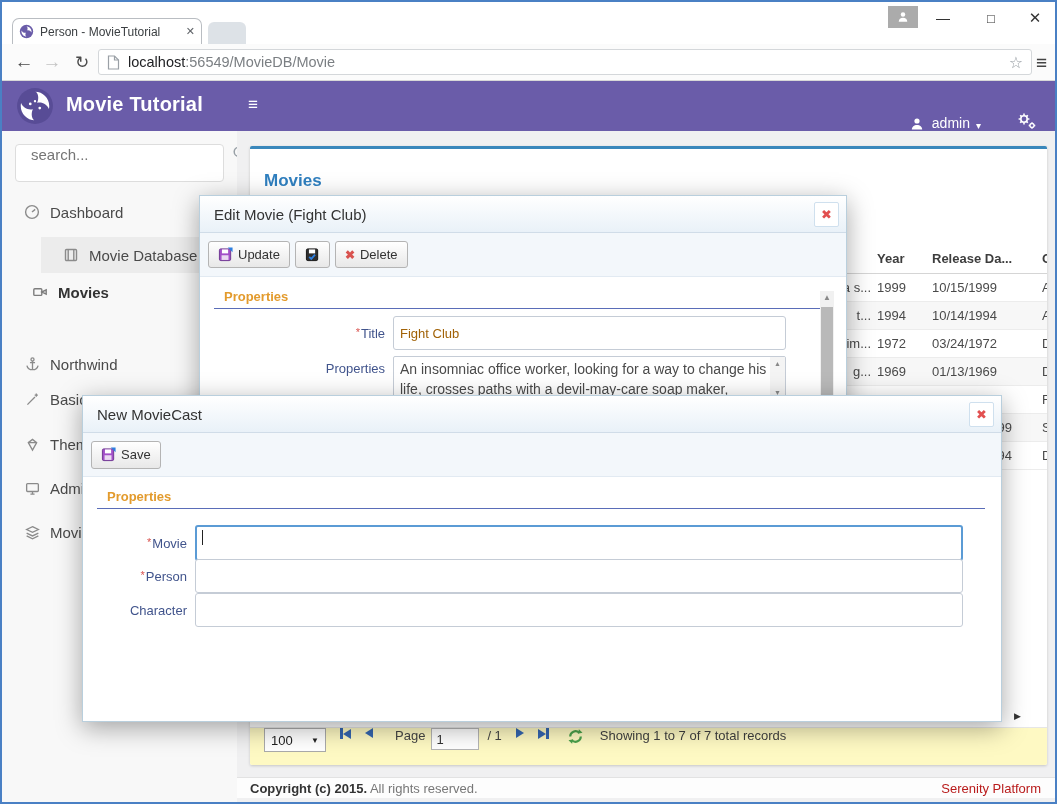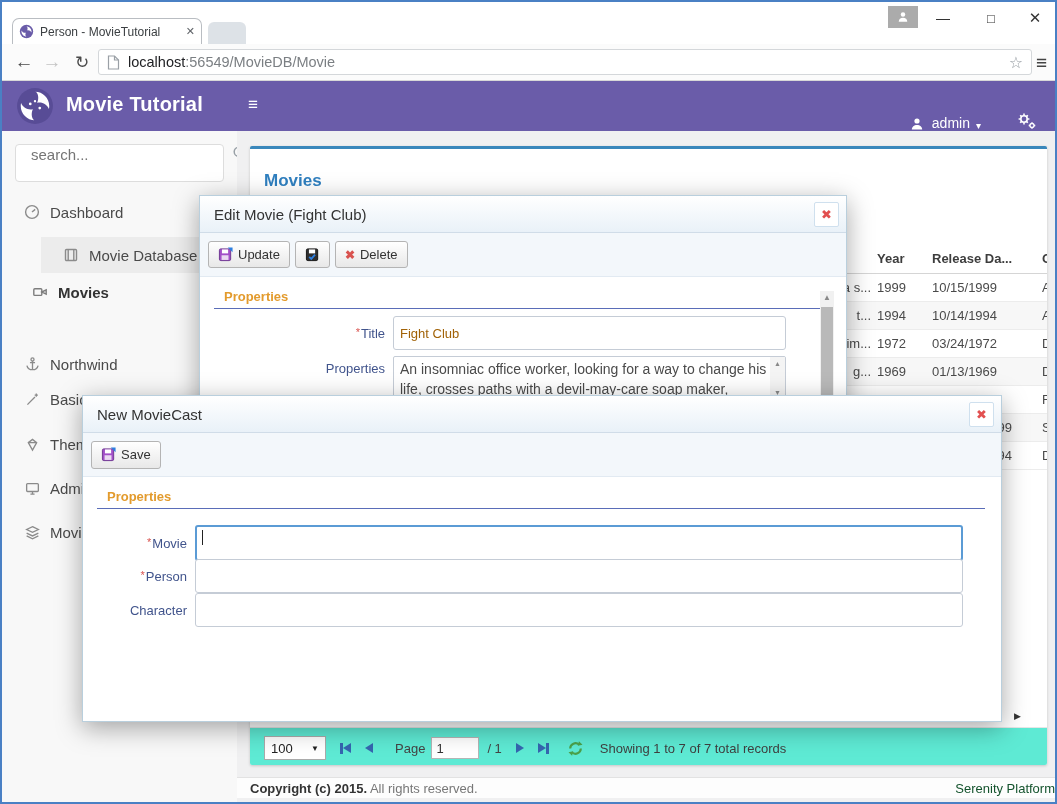--- a/index.html
+++ b/index.html
@@ -59,40 +59,40 @@
   .g-row.even{background:#f7f7f7;}
   .gc,.gh{position:absolute;top:0;line-height:27px;white-space:nowrap;}
   .gh{line-height:28px;}
   .gc-desc{left:500px;width:121px;text-align:right;}
   .gc-year,.gh-year{left:627px;width:48px;}
   .gc-rel,.gh-rel{left:682px;width:80px;}
   .gc-rel.frag{text-align:right;}
   .gc-extra,.gh-extra{left:792px;width:12px;overflow:hidden;}
   .hscroll{position:absolute;left:0;top:560px;width:797px;height:16px;}
   .hs-arrow{position:absolute;left:764px;top:2px;font-size:9px;color:#333;}
-  .pager{position:absolute;left:0;top:578px;width:797px;height:41px;background:#5eead4;border-top:1px solid #e6e6e6;
-    box-sizing:border-box;display:flex;align-items:center;font-size:13px;color:#444;}
+  .pager{position:absolute;left:0;top:578px;width:797px;height:41px;background:#fef9c3;border-top:1px solid #e6e6e6;
+    box-sizing:border-box;display:flex;align-items:flex-start;font-size:13px;color:#444;}
   .psize{margin-left:14px;width:62px;height:24px;border:1px solid #aaa;background:#fff;display:flex;align-items:center;
     justify-content:space-between;padding:0 6px;box-sizing:border-box;font-size:13px;color:#222;}
   .psize .sel-caret{font-size:8px;color:#222;}
   .pbtn{display:flex;align-items:center;margin-left:14px;}
   .tri-l{width:0;height:0;border-right:8px solid #3566b0;border-top:5px solid transparent;border-bottom:5px solid transparent;}
   .tri-r{width:0;height:0;border-left:8px solid #3566b0;border-top:5px solid transparent;border-bottom:5px solid transparent;}
   .pbar{width:3px;height:11px;background:#3566b0;}
   .page-lbl{margin-left:22px;}
   .page-input{margin-left:6px;width:48px;height:22px;border:1px solid #b5b5b5;font-size:13px;color:#333;padding:0 4px;
     box-sizing:border-box;font-family:inherit;}
   .page-total{margin-left:8px;}
   .prefresh{margin-left:18px;display:flex;}
   .pstatus{margin-left:16px;color:#3f3f3f;}
   .footer{position:absolute;left:0;top:646px;width:818px;height:21px;background:#fdfdfd;border-top:1px solid #e2e2e2;
     box-sizing:border-box;display:flex;align-items:center;font-size:13px;}
   .f-left{margin-left:13px;color:#777;}
   .f-left b{color:#333;}
-  .f-right{margin-left:auto;color:#14532d;}
+  .f-right{margin-left:auto;margin-right:14px;color:#b91c1c;}
   
   .dialog{position:absolute;background:#fff;border:1px solid #b9cfdd;box-shadow:0 6px 24px rgba(0,0,0,.35);box-sizing:border-box;}
   .dialog-edit{left:197px;top:193px;width:648px;height:340px;z-index:30;}
   .dialog-new{left:80px;top:393px;width:920px;height:327px;z-index:40;}
   .d-title{position:relative;height:36px;background:linear-gradient(#ffffff,#e9f1f8);border-bottom:1px solid #d0dce8;
     display:flex;align-items:center;}
   .d-title-text{margin-left:14px;font-size:15px;color:#333;}
   .d-close{position:absolute;right:7px;top:6px;width:23px;height:23px;border:1px solid #cfe0ee;background:#fff;border-radius:2px;
     display:flex;align-items:center;justify-content:center;color:#e25050;font-size:13px;font-weight:bold;}
   .d-toolbar{height:43px;background:#f3f7fb;border-bottom:1px solid #e2eaf2;display:flex;align-items:center;padding-left:8px;gap:5px;}

